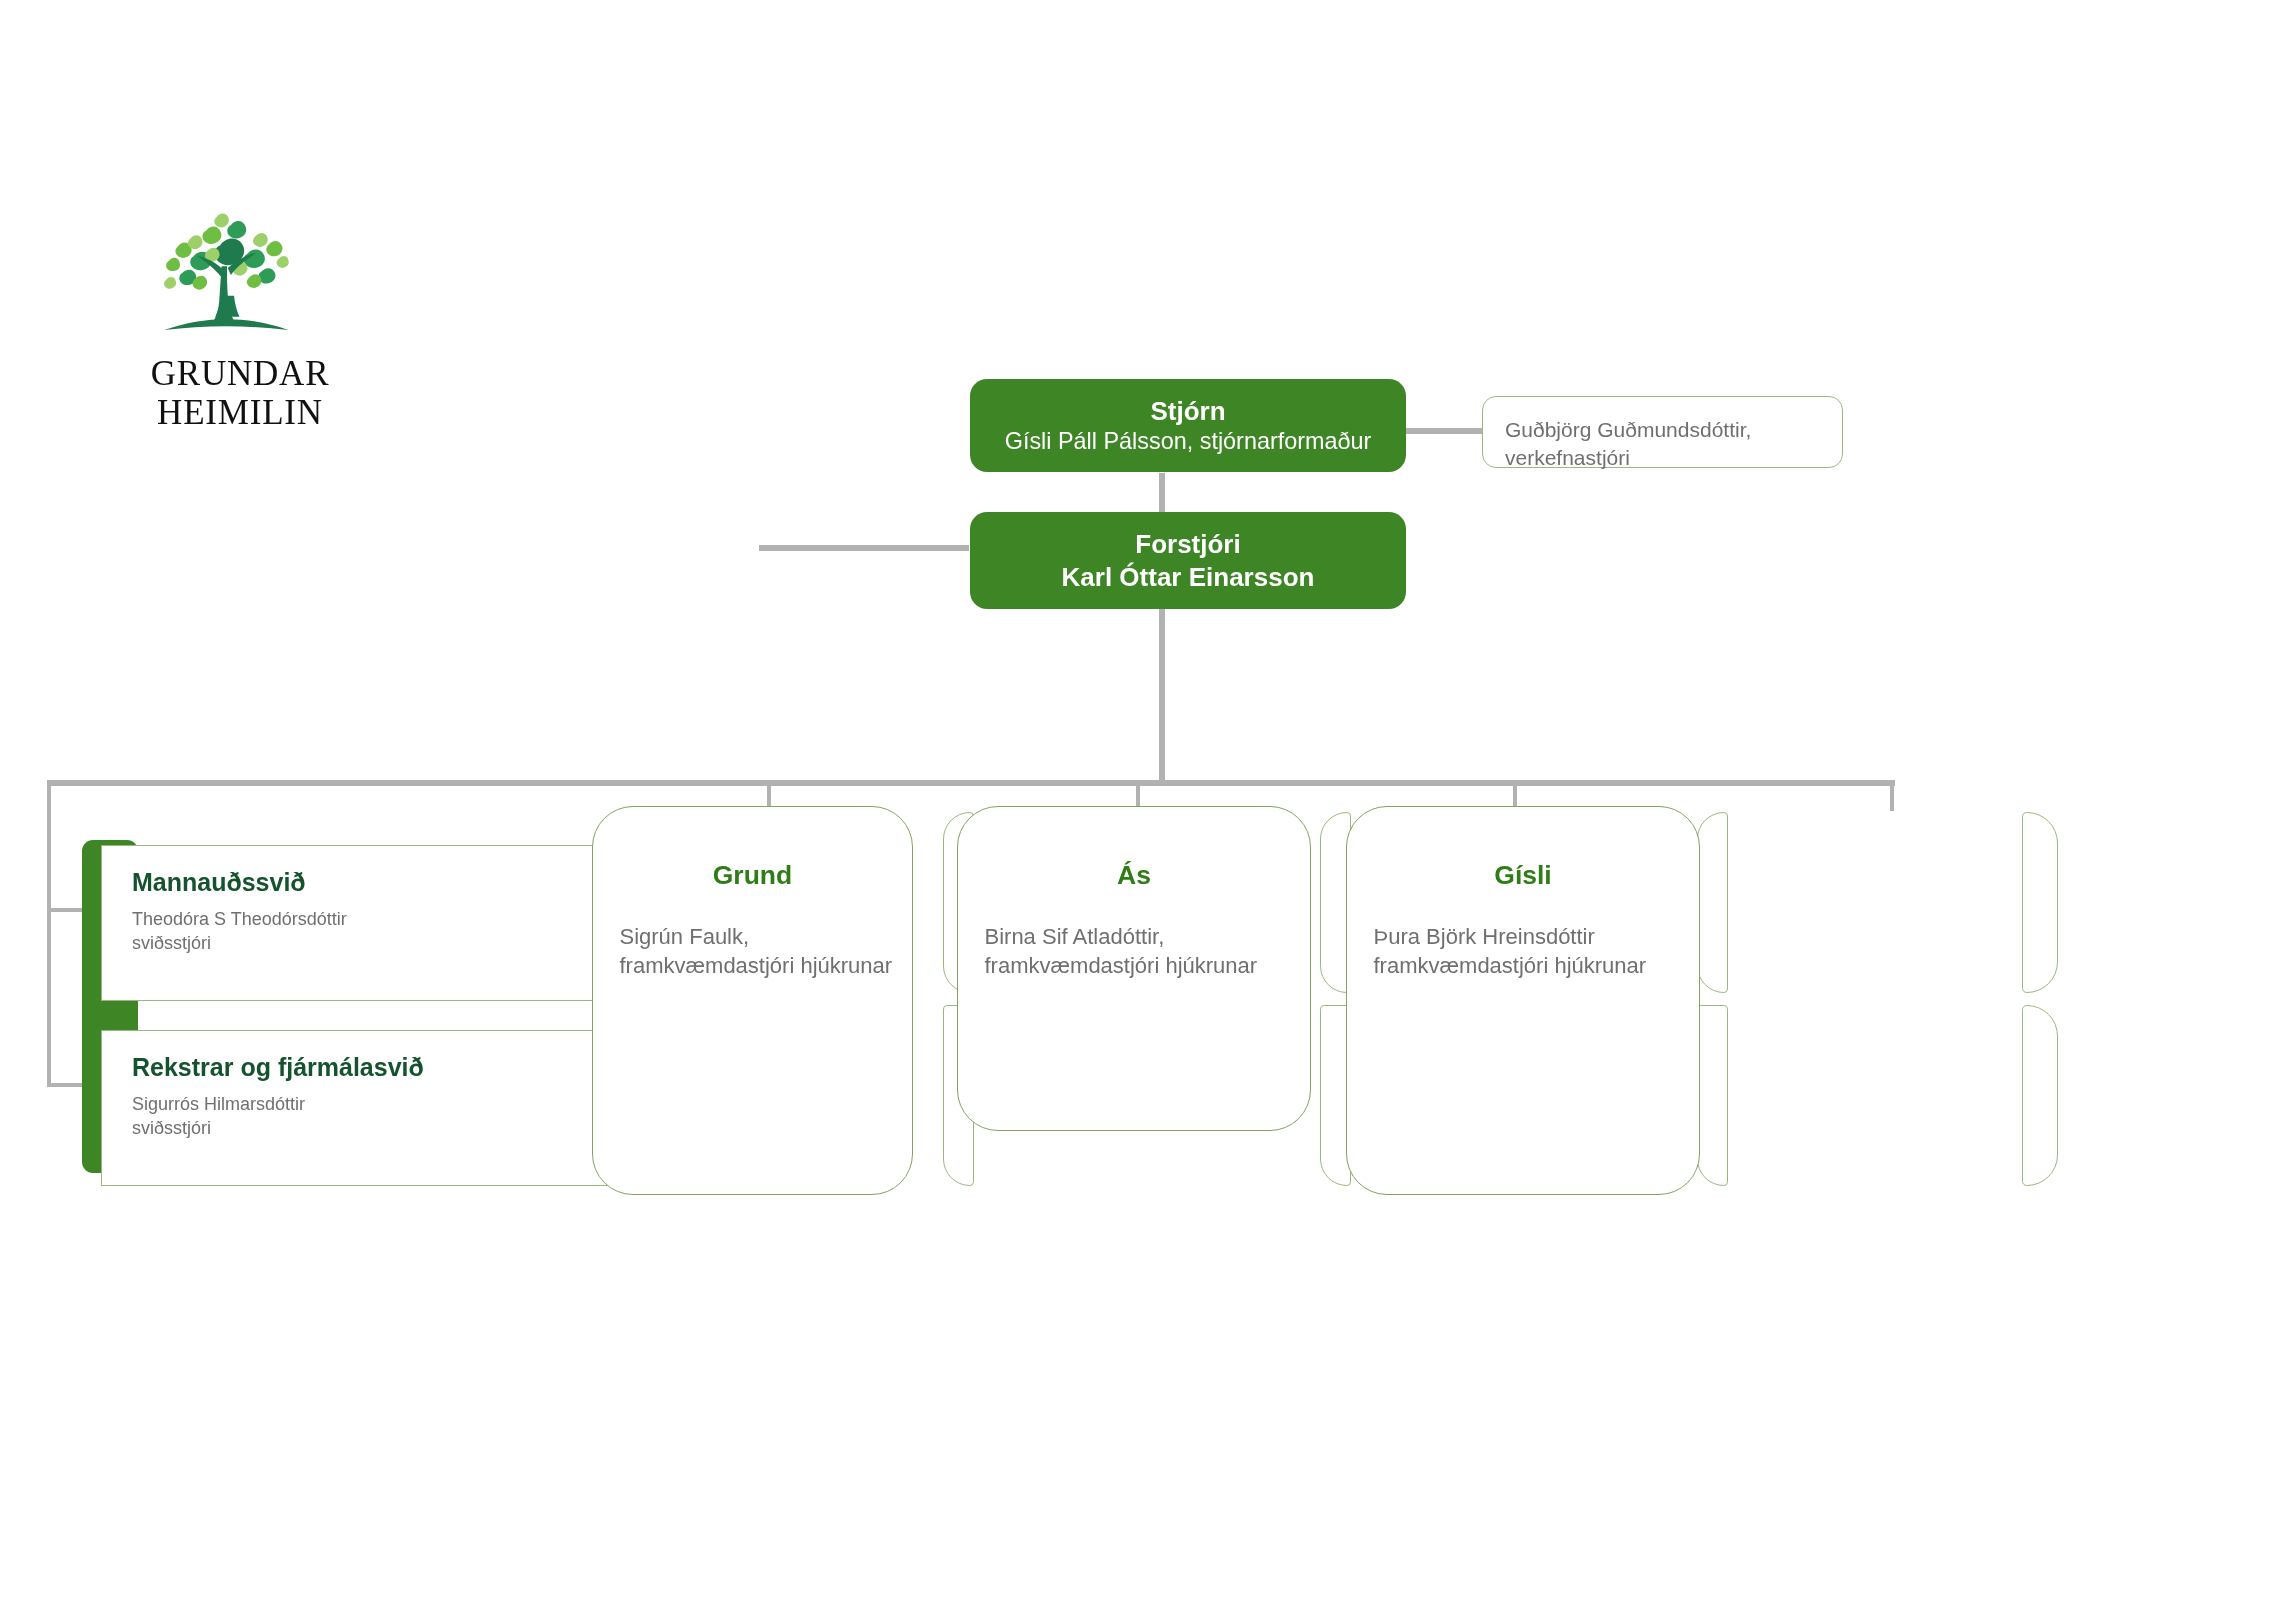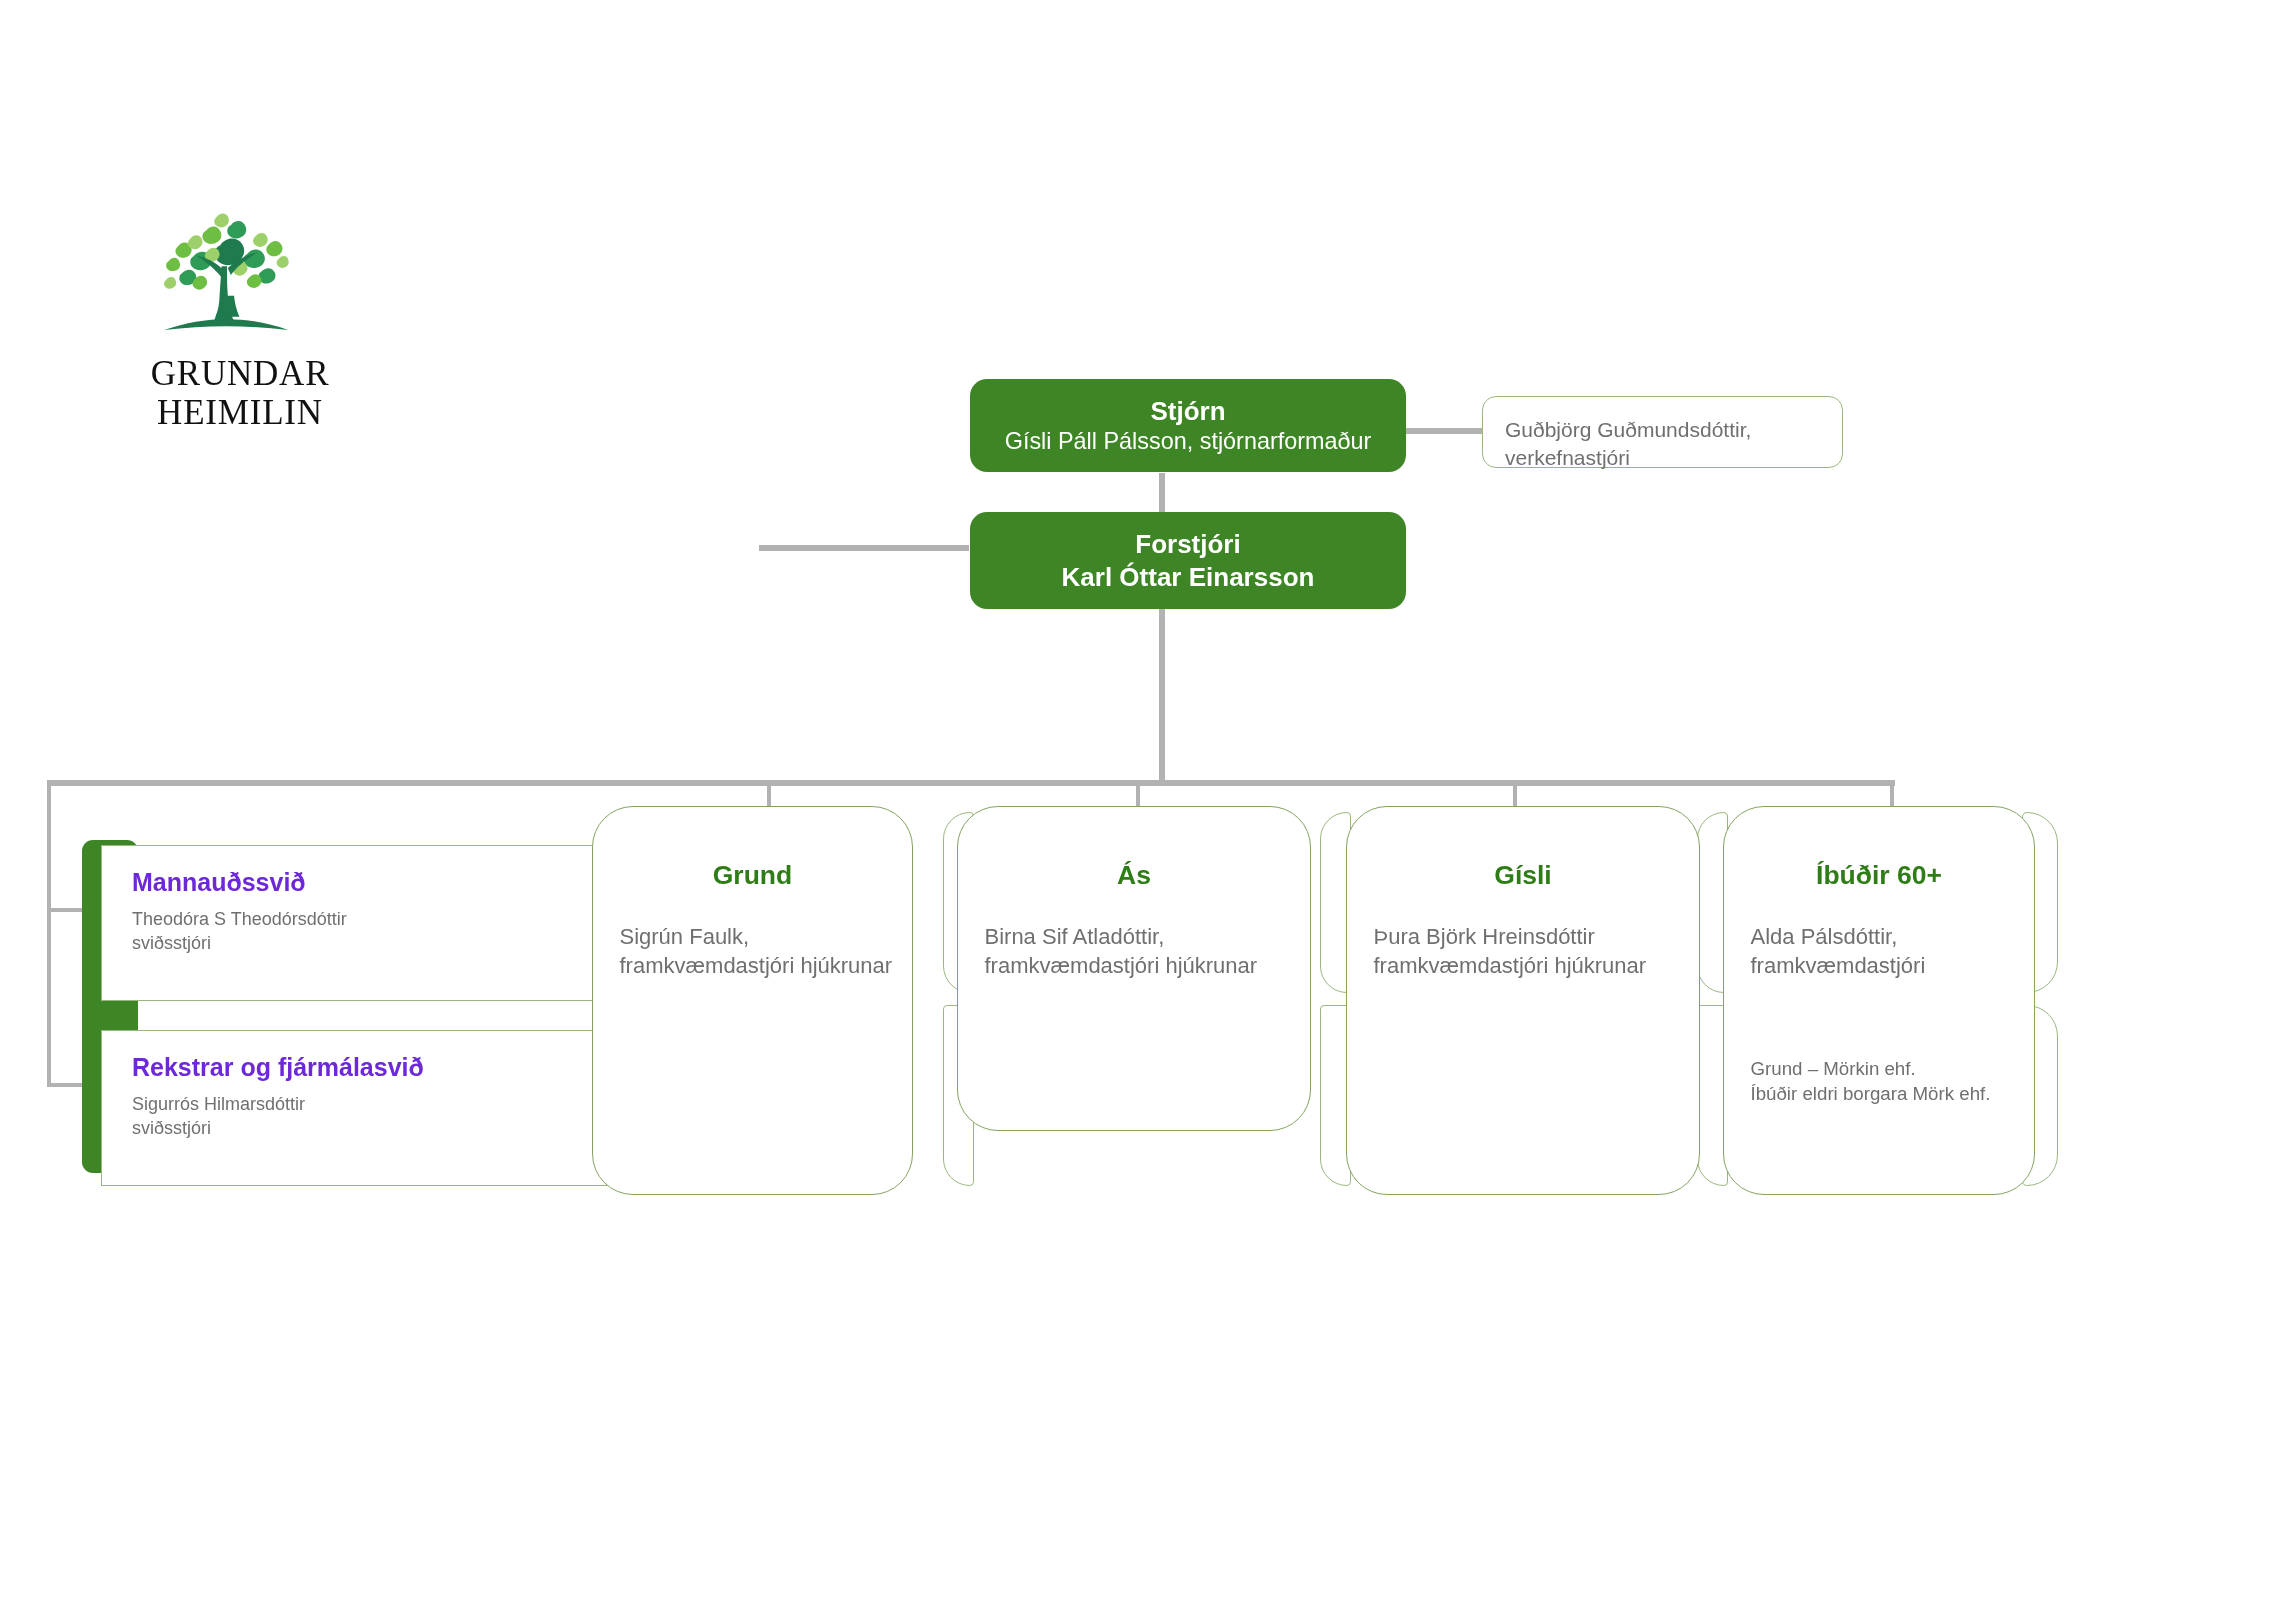--- a/index.html
+++ b/index.html
@@ -124,21 +124,21 @@
     border-radius: 11px;
   }
   .left-cell {
     position: absolute;
     background: #ffffff;
     border: 1.1px solid #9ab87e;
     box-sizing: border-box;
     padding-left: 30px;
   }
   .left-cell .head {
-    color: #6d28d9;
+    color: #14532d;
     font-weight: bold;
     font-size: 25px;
     white-space: nowrap;
   }
   .left-cell .line {
     color: #6f6f6f;
     font-size: 18px;
     line-height: 1.33;
     white-space: nowrap;
   }
@@ -314,26 +314,15 @@
   </div>
 
   <div class="unit-card" style="left:1346px; top:806px; width:354px; height:389px; z-index:2;">
     <div class="card-title">Gísli</div>
     <div class="card-lines">
       <div>Þura Björk Hreinsdóttir</div>
       <div>framkvæmdastjóri hjúkrunar</div>
     </div>
   </div>
 
-  <div class="unit-card" style="left:1723px; top:806px; width:312px; height:389px; z-index:2;">
-    <div class="card-title">Íbúðir 60+</div>
-    <div class="card-lines">
-      <div>Alda Pálsdóttir,</div>
-      <div>framkvæmdastjóri</div>
-    </div>
-    <div class="card-extra">
-      <div>Grund – Mörkin ehf.</div>
-      <div>Íbúðir eldri  borgara Mörk ehf.</div>
-    </div>
-  </div>
 
 </div>
 
 
 </body></html>

